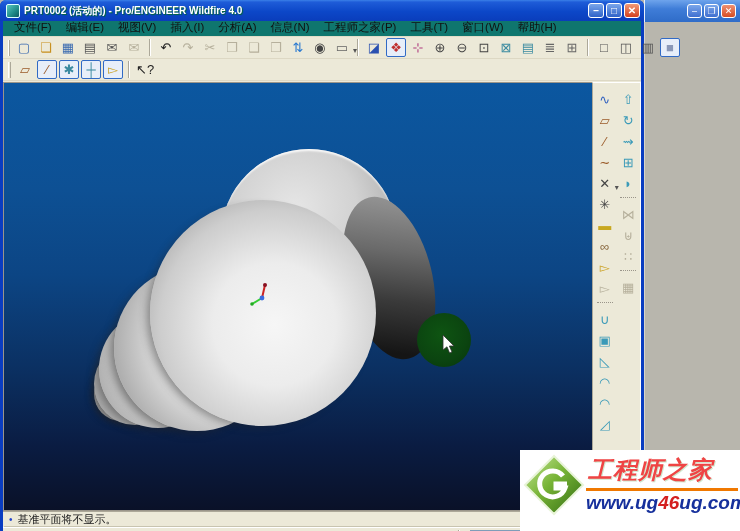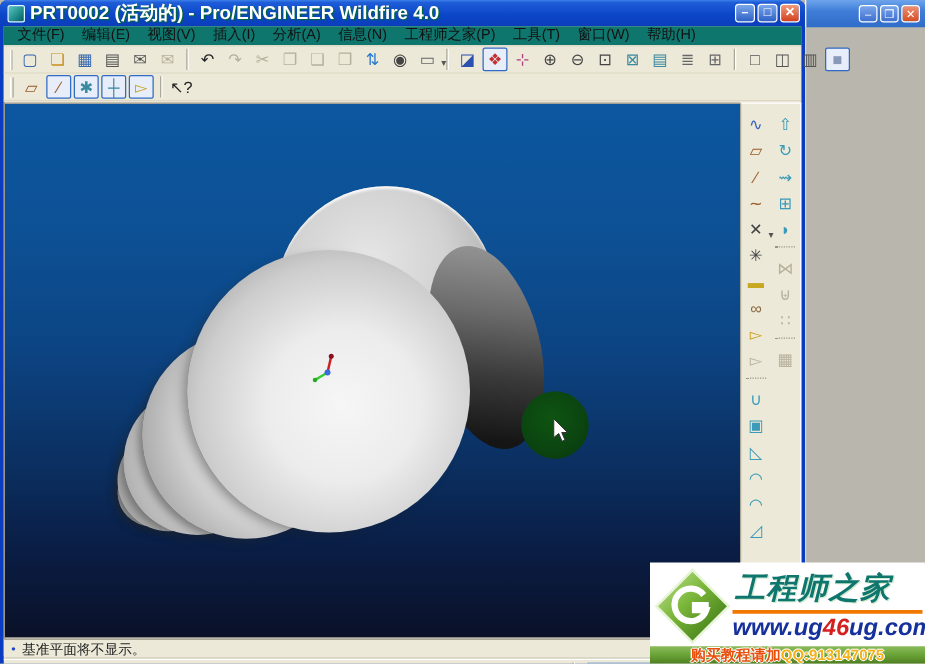--- a/index.html
+++ b/index.html
@@ -16,21 +16,21 @@
   .xp-btn-sm.close { background:linear-gradient(180deg,#ef9072,#d64e24); }
 
   
   .proe-window { position:absolute; left:0; top:0; width:644px; height:531px; background:#0a3dc1; z-index:10;
     border-radius:6px 6px 0 0; }
   .titlebar { position:absolute; left:0; top:0; width:644px; height:21px; border-radius:6px 6px 0 0;
     background:linear-gradient(180deg,#3a80e8 0%,#1e5cd8 10%,#0c47c8 55%,#0a3dbb 100%);
     display:flex; align-items:center; padding:0 4px; }
   .app-icon { width:14px; height:14px; margin:0 4px 0 2px; border-radius:2px;
     background:linear-gradient(135deg,#58c8c0 0%,#1f8a88 60%,#0c5a60 100%); border:1px solid #dff; flex:0 0 auto; }
-  .title-text { color:#fff; font-weight:bold; font-size:15px; text-shadow:1px 1px 1px #063; white-space:nowrap; overflow:hidden; flex:1; }
+  .title-text { color:#fff; font-weight:bold; font-size:10px; text-shadow:1px 1px 1px #063; white-space:nowrap; overflow:hidden; flex:1; }
   .tb-buttons { display:flex; gap:2px; }
   .xp-btn { width:16px; height:15px; border-radius:3px; border:1px solid #fff; color:#fff;
     background:linear-gradient(180deg,#7aa6ea,#2f62c8); font-size:10px; line-height:13px; text-align:center; font-weight:bold; }
   .xp-btn.close { background:linear-gradient(180deg,#f09a78,#d4401e); }
 
   .win-content { position:absolute; left:3px; top:21px; width:638px; height:504px; background:#ece9d8; }
 
   
   .menubar { height:16px; display:flex; align-items:flex-end; padding-left:4px; background:#0f766e; border-bottom:1px solid #e0dcc8; }
   .menu-item { font-size:11.5px; color:#111; padding:1px 7px; white-space:nowrap; }
@@ -86,21 +86,21 @@
   .msgrow2 { position:absolute; left:0; top:506px; width:638px; height:19px; background:#ece9d8;
     border-top:1px solid #fff; box-shadow:0 -2px 0 -1px #c8c4b0; }
   .filter-combo { position:absolute; left:467px; top:2px; width:62px; height:15px; background:#fff;
     border:1px solid #7f9db9; font-size:11px; color:#111; padding:0 3px; line-height:13px; }
   .status-divider { position:absolute; left:455px; top:2px; height:15px; width:2px; border-left:1px solid #aca899; border-right:1px solid #fff; }
 
   
   .banner { position:absolute; left:520px; top:450px; width:220px; height:81px; background:#fff; z-index:50; }
   .banner-logo { position:absolute; left:3px; top:4px; }
   .banner-title { position:absolute; left:68px; top:4px; width:150px; font-size:24px; font-weight:bold; font-style:italic;
-    color:#0f766e; white-space:nowrap; letter-spacing:1px; text-shadow:1px 1px 0 #cfe8cf; }
+    color:#ef4444; white-space:nowrap; letter-spacing:1px; text-shadow:1px 1px 0 #cfe8cf; }
   .banner-underline { position:absolute; left:66px; top:38px; width:152px; height:3px; background:#f07800; }
   .banner-url { position:absolute; left:66px; top:42px; font-size:19px; font-weight:bold; font-style:italic; white-space:nowrap; }
   .banner-strip { position:absolute; left:0; top:67px; width:220px; height:14px;
     background:linear-gradient(180deg,#8cbb5c 0%,#69a336 50%,#507f22 100%);
     display:flex; align-items:center; justify-content:center; font-size:12px; font-weight:bold; white-space:nowrap; }
   .banner-strip span, .banner-url span { text-shadow:1px 0 0 #fff,-1px 0 0 #fff,0 1px 0 #fff,0 -1px 0 #fff; }
   .banner-url span { text-shadow:none; }
 </style>
 </head>
 <body>
@@ -276,17 +276,13 @@
           <stop offset="0.45" stop-color="#78b437"></stop>
           <stop offset="1" stop-color="#2f6a10"></stop>
       </linearGradient>
     </defs>
     <polygon points="31,2 60,31 31,60 2,31" fill="url(#lg)" stroke="#e8f4d8" stroke-width="2"></polygon>
     <path d="M40,22 A13,13 0 1 0 42,34 L33,34 L33,30 L44,30" fill="none" stroke="#fff" stroke-width="5"></path>
   </svg>
   <div class="banner-title">工程师之家</div>
   <div class="banner-underline"></div>
   <div class="banner-url"><span style="color: rgb(22, 48, 156);">www.</span><span style="color: rgb(22, 48, 156);">ug</span><span style="color: rgb(212, 32, 32);">46</span><span style="color: rgb(22, 48, 156);">ug.com</span></div>
-  <div class="banner-strip">
-      <span style="color: rgb(232, 80, 14);">购买教程请加 </span>
-      <span style="color: rgb(245, 176, 26);">QQ:913147075</span>
-    </div>
 </div>
 
 </body></html>

